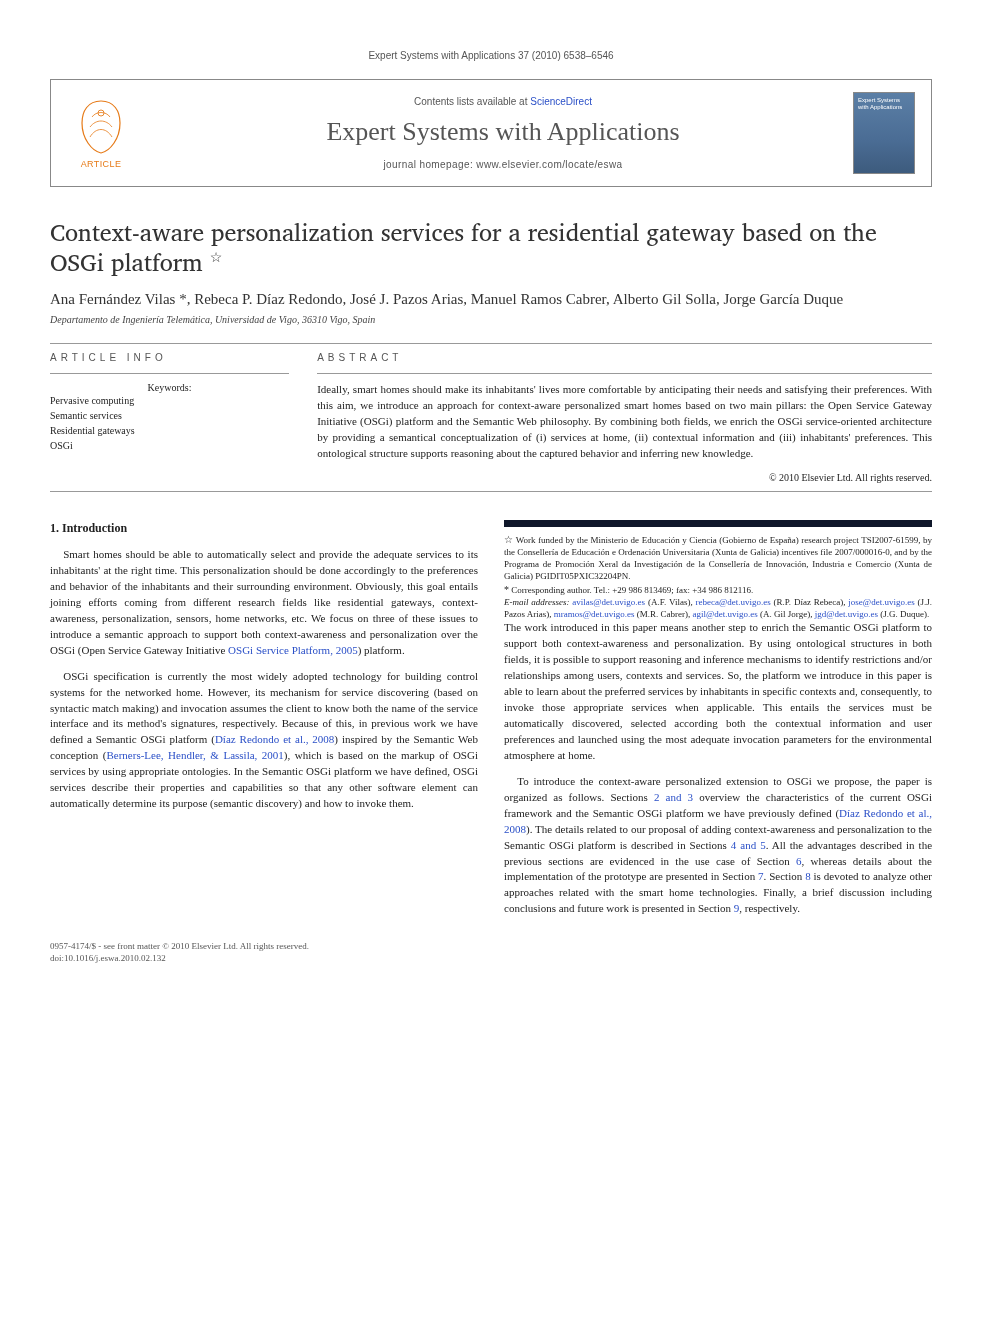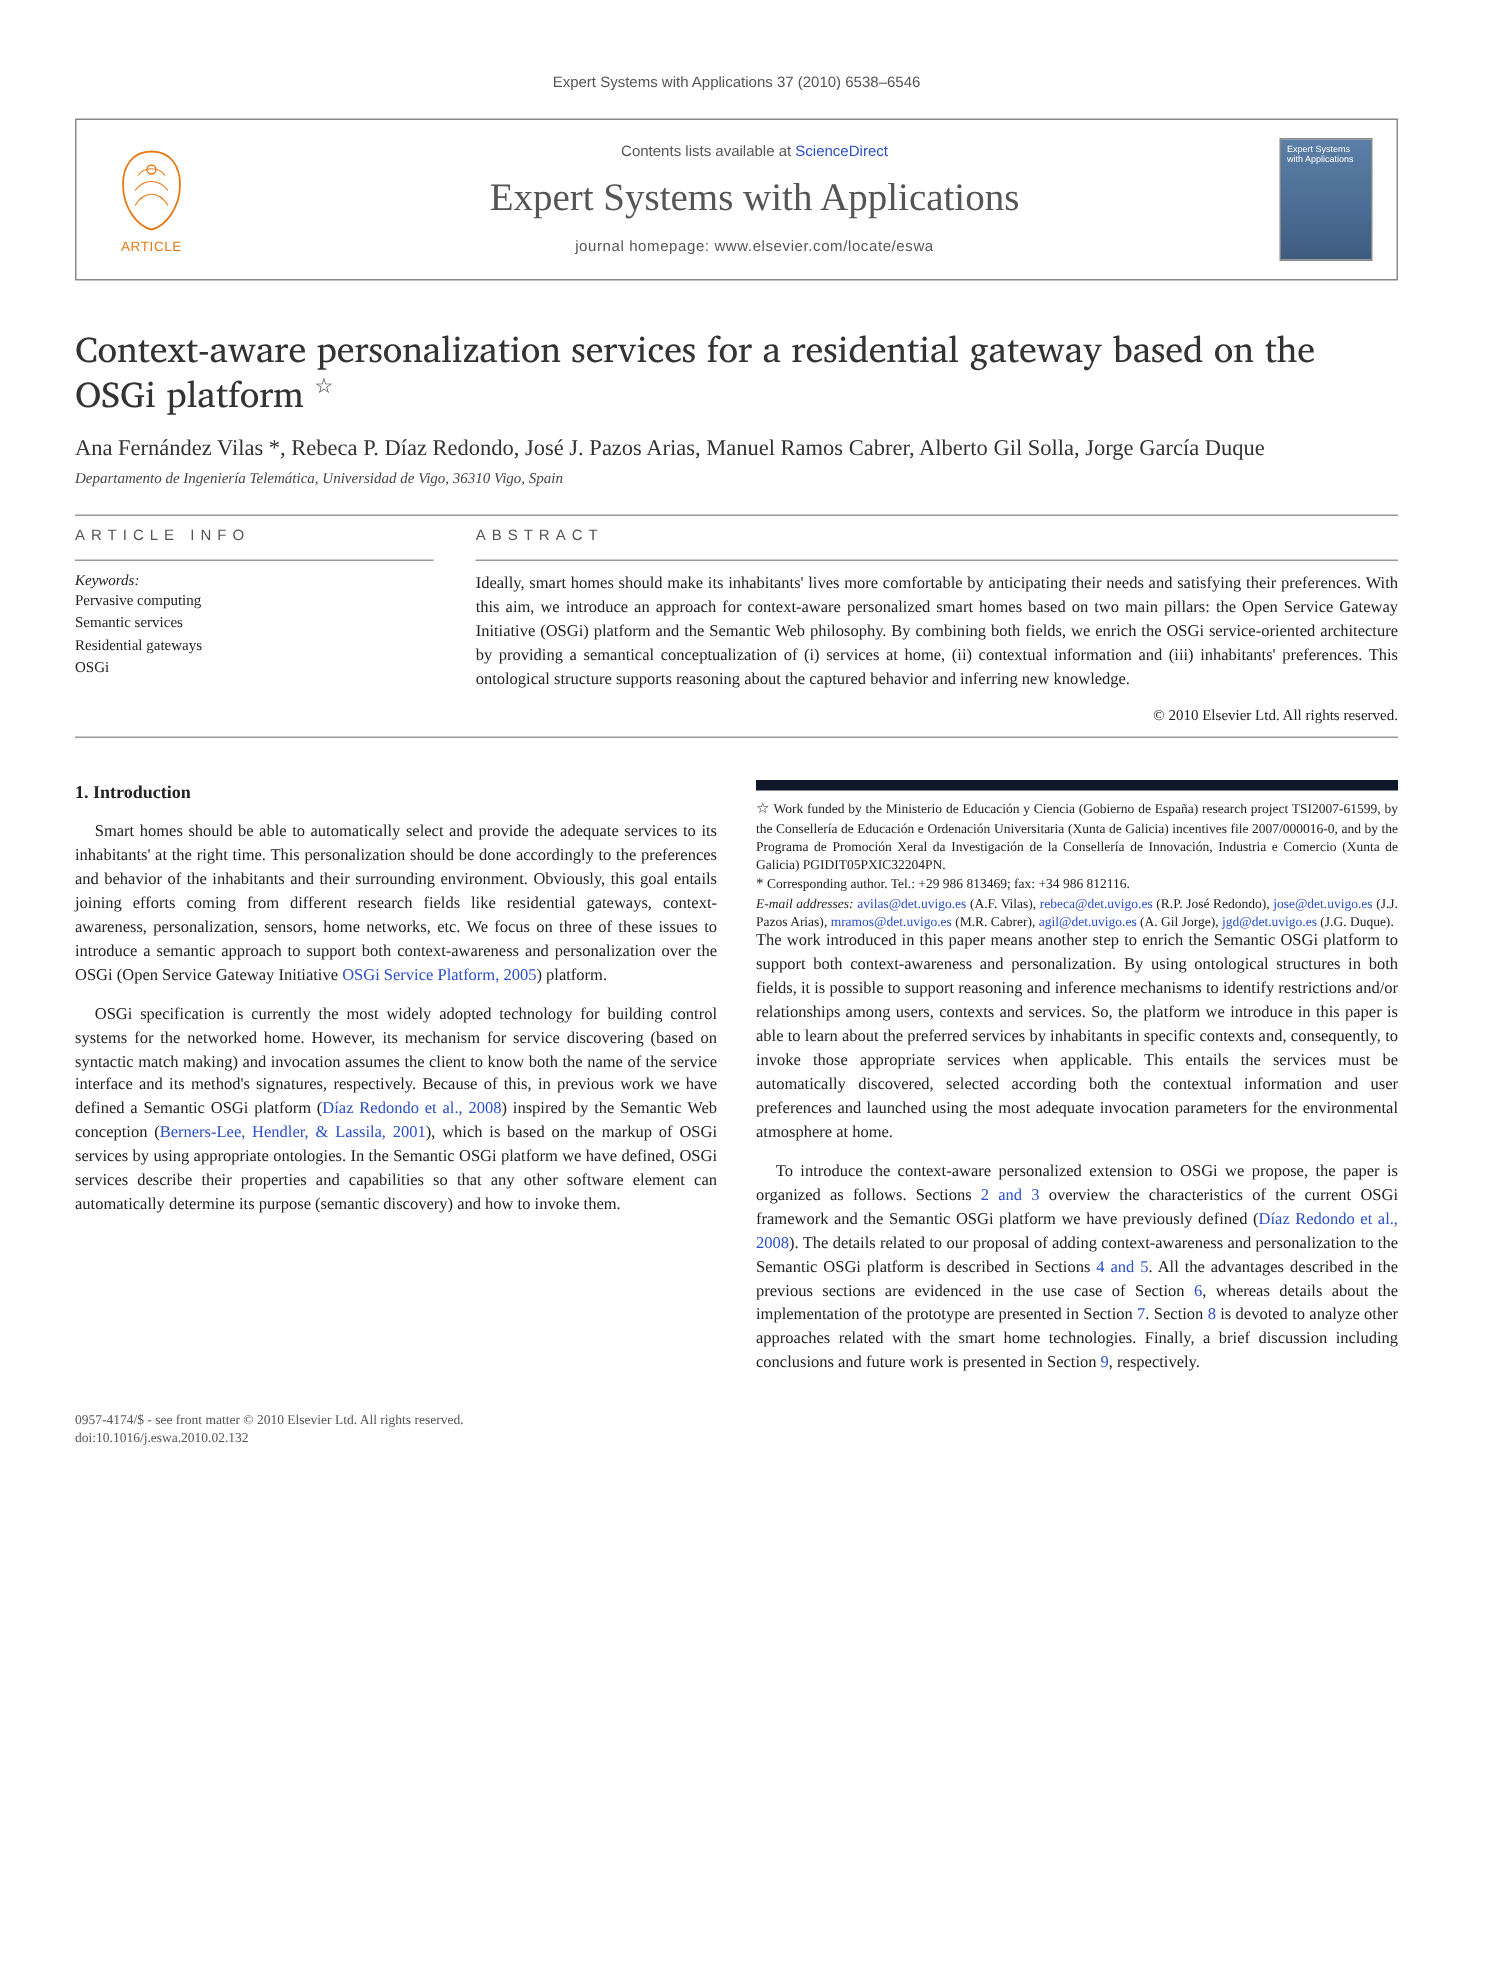--- a/index.html
+++ b/index.html
@@ -128,23 +128,23 @@
   }
   .section-label {
     font-size: 10px;
     letter-spacing: 4px;
     text-transform: uppercase;
     color: #555;
     font-family: Arial, sans-serif;
     margin-bottom: 10px;
   }
   .keywords-label {
-    font-style: italic;
     font-size: 10px;
     margin-top: 6px;
+    text-align: center;
   }
   .keywords {
     font-size: 10px;
     line-height: 1.5;
   }
   .abstract-text {
     font-size: 11px;
     line-height: 1.45;
     text-align: justify;
   }
@@ -266,21 +266,21 @@
         <span class="mark">☆</span>
         <span>Work funded by the Ministerio de Educación y Ciencia (Gobierno de España) research project TSI2007-61599, by the Consellería de Educación e Ordenación Universitaria (Xunta de Galicia) incentives file 2007/000016-0, and by the Programa de Promoción Xeral da Investigación de la Consellería de Innovación, Industria e Comercio (Xunta de Galicia) PGIDIT05PXIC32204PN.</span>
       </div>
       <div>
         <span class="mark">*</span>
         <span>Corresponding author. Tel.: +29 986 813469; fax: +34 986 812116.</span>
       </div>
       <div>
         <em>E-mail addresses: </em>
         <a href="#">avilas@det.uvigo.es</a> <span>(A.F. Vilas)</span>,
-        <a href="#">rebeca@det.uvigo.es</a> <span>(R.P. José Redondo)</span>,
+        <a href="#">rebeca@det.uvigo.es</a> <span>(R.P. Díaz Rebeca)</span>,
         <a href="#">jose@det.uvigo.es</a> <span>(J.J. Pazos Arias)</span>,
         <a href="#">mramos@det.uvigo.es</a> <span>(M.R. Cabrer)</span>,
         <a href="#">agil@det.uvigo.es</a> <span>(A. Gil Jorge)</span>,
         <a href="#">jgd@det.uvigo.es</a> <span>(J.G. Duque)</span>.
       </div>
     </div>
 
     <p class="noindent">The work introduced in this paper means another step to enrich the Semantic OSGi platform to support both context-awareness and personalization. By using ontological structures in both fields, it is possible to support reasoning and inference mechanisms to identify restrictions and/or relationships among users, contexts and services. So, the platform we introduce in this paper is able to learn about the preferred services by inhabitants in specific contexts and, consequently, to invoke those appropriate services when applicable. This entails the services must be automatically discovered, selected according both the contextual information and user preferences and launched using the most adequate invocation parameters for the environmental atmosphere at home.</p>
 
     <p>

